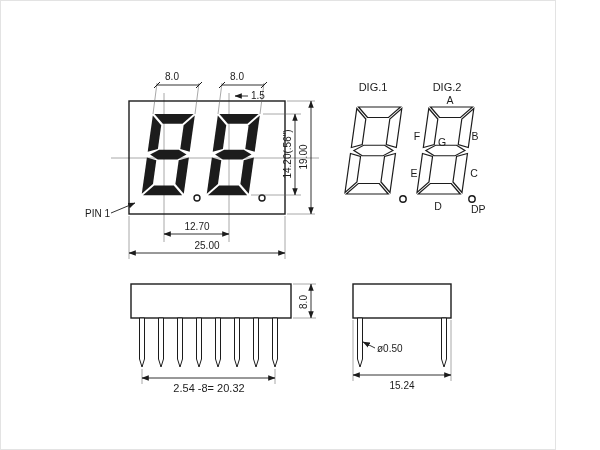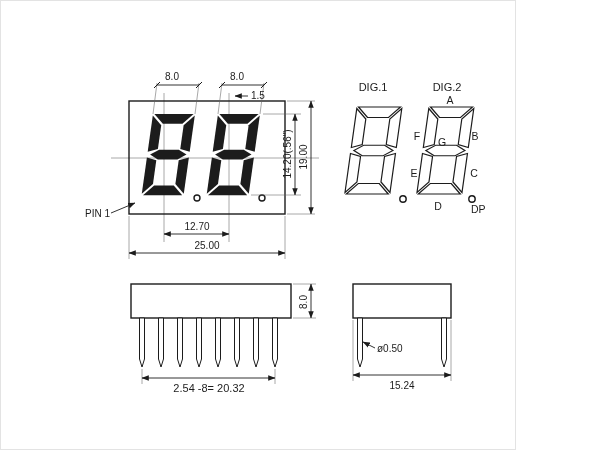--- a/index.html
+++ b/index.html
@@ -1,17 +1,17 @@
 <!DOCTYPE html>
 <html><head>
 <meta charset="utf-8">
 <style>
   html,body{margin:0;padding:0;background:#ffffff;}
   .canvas{
-    width:516px;height:450px;box-sizing:border-box;position:relative;
+    width:556px;height:450px;box-sizing:border-box;position:relative;
     background:#ffffff;border:1px solid #e3e3e3;
     font-family:"Liberation Sans", sans-serif;
   }
   svg{display:block;}
   svg text{
     font-family:"Liberation Sans", sans-serif;
     font-size:10px; fill:#1c1c1c;
   }
   .lbl-big{font-size:11px;}
   .seg-letter{font-size:10.5px;}

